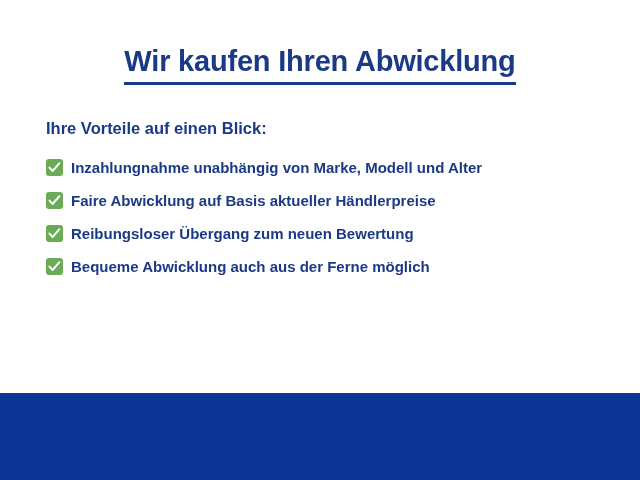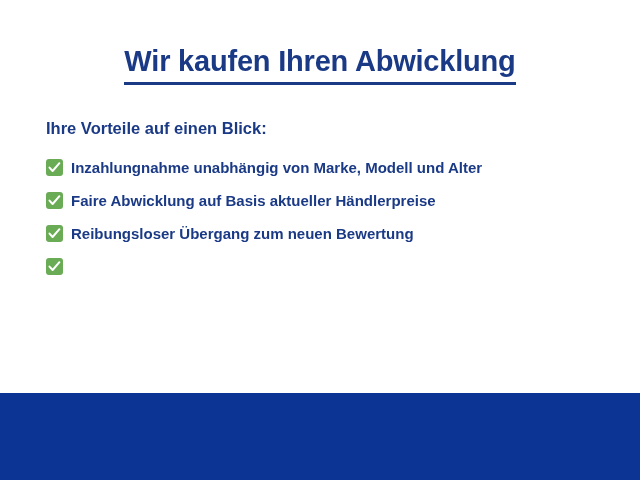--- a/index.html
+++ b/index.html
@@ -139,20 +139,21 @@
       <span class="benefit-label">Reibungsloser Übergang zum neuen Bewertung</span>
     </div>
 
 
     <div class="benefit-row">
       <span class="check-box">
         <svg viewBox="0 0 13 13" aria-hidden="true">
           <path d="M1.5 6.6 L4.6 10 L11.4 2.2" fill="none" stroke="#ffffff" stroke-width="2" stroke-linecap="round" stroke-linejoin="round"></path>
         </svg>
       </span>
+      <span class="benefit-label">Bequeme Abwicklung auch aus der Ferne möglich</span>
     </div>
 
   </div>
 
   <div class="banner">
     
 
     
   </div>
 

